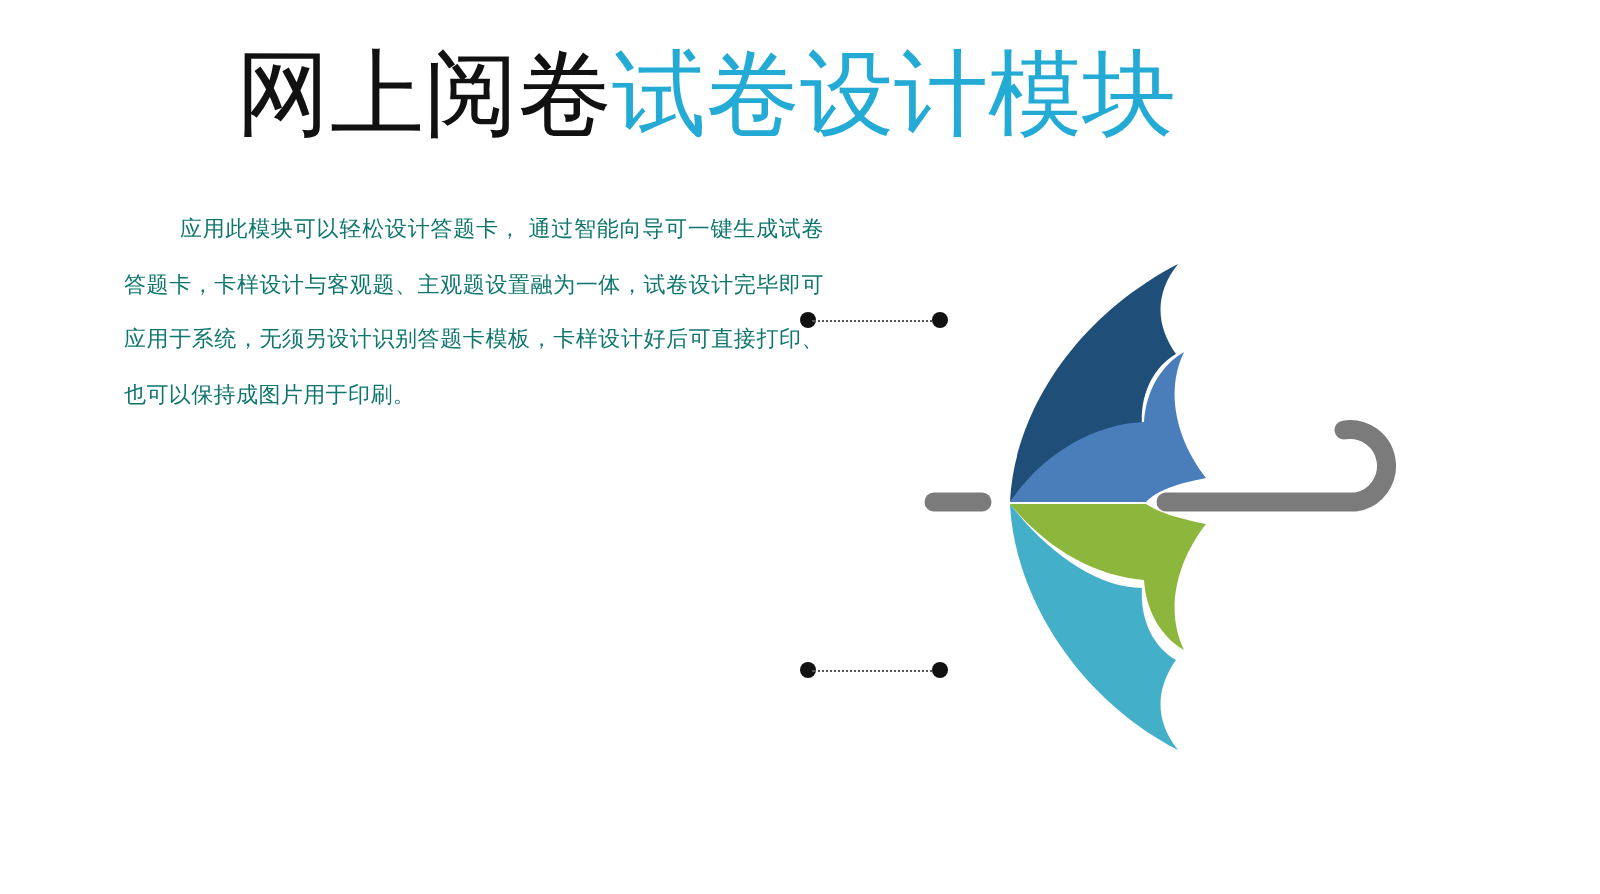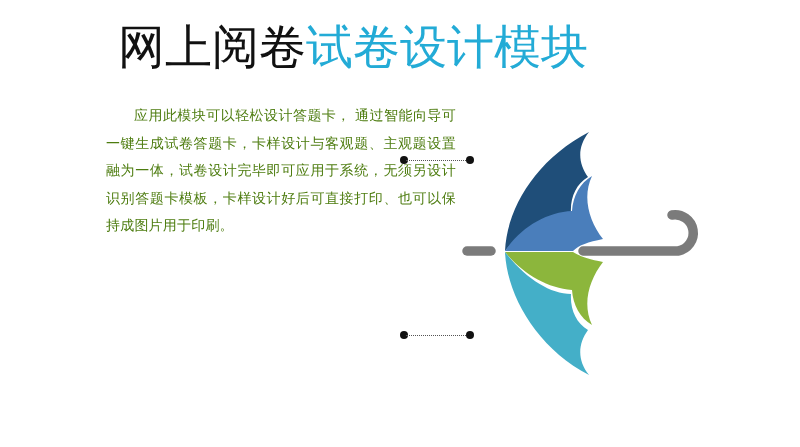--- a/index.html
+++ b/index.html
@@ -24,27 +24,26 @@
     line-height:58px;
     font-weight:400;
     letter-spacing:0px;
   }
   #title .t-dark{color:#111111;}
   #title .t-accent{color:#23ABD6;}
 
   
   .para{
     position:absolute;
-    color:#4d7c0f;
-    font-size:14px;
+    color:#0f766e;
+    font-size:11px;
     line-height:27.5px;
     letter-spacing:0.2px;
     text-align:justify;
     text-justify:inter-ideograph;
-    margin-left:44px;
   }
   #para1{
     left:62px;top:86px;width:350px;
     text-indent:28px;
   }
   #para2{
     left:62px;top:283px;width:348px;
     text-indent:0px;
   }
 

